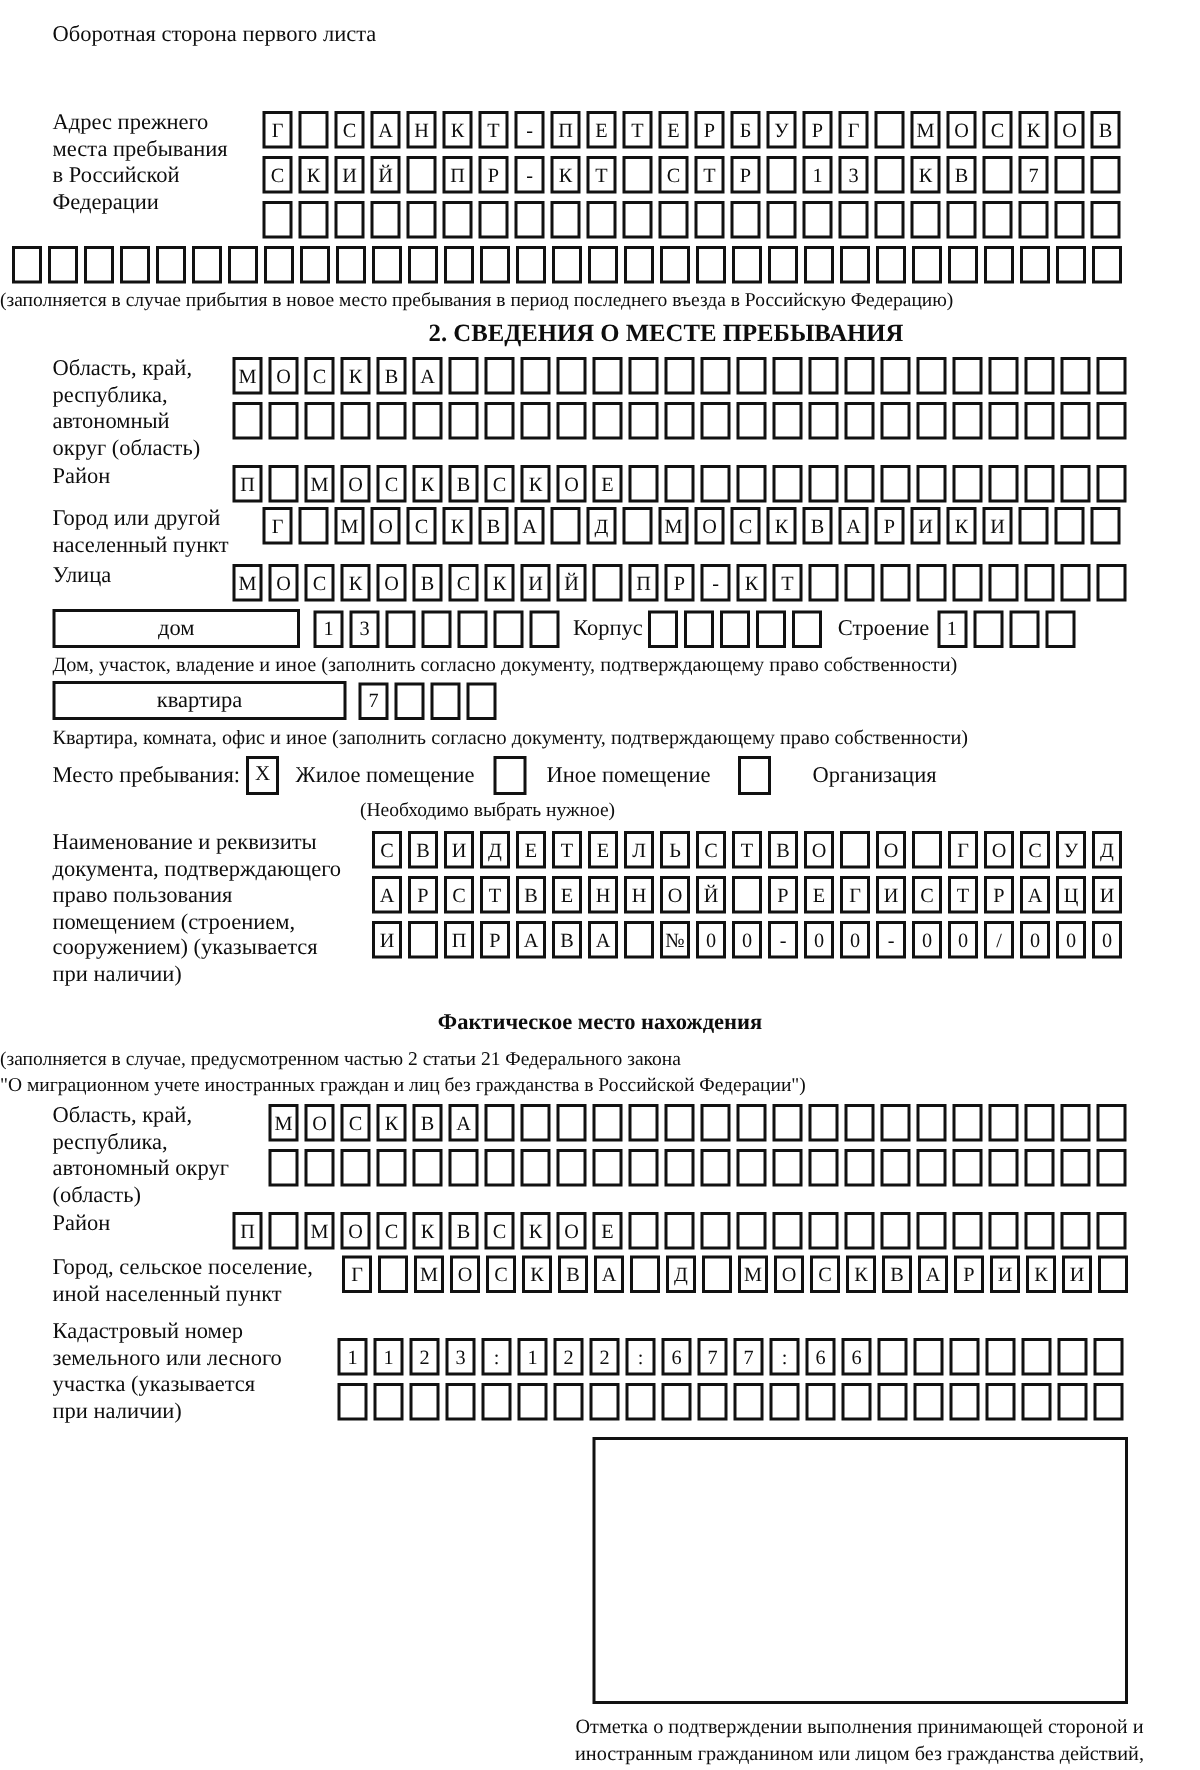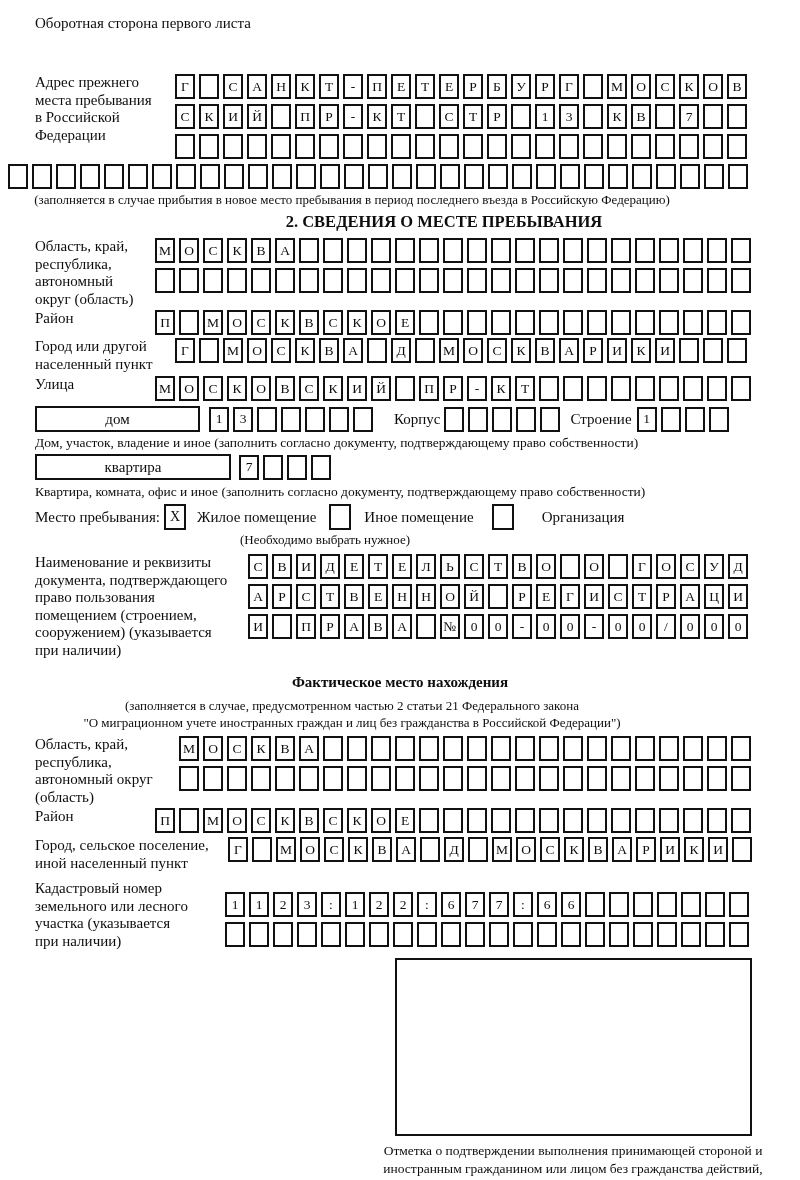--- a/index.html
+++ b/index.html
@@ -20,21 +20,21 @@
   .w190{width:190px;} .w193{width:193px;} .w213{width:213px;}
   .cellcol{ display:flex; flex-direction:column; gap:5px; }
   .cells{ display:flex; gap:4px; flex:0 0 auto; }
   .cell{
     width:20px;height:25px;flex:0 0 auto;
     border:2px solid #111; box-sizing:border-box;
     display:flex;align-items:center;justify-content:center;
     font-size:13.5px; background:#fff;
   }
   .fullrow{ margin-left:-27px; margin-top:5px; }
-  .centernote{ width:704px; margin-left:-35px; text-align:center; font-size:13px; line-height:17px; }
+  .centernote{ width:704px; margin-left:-35px; text-align:left; font-size:13px; line-height:17px; }
   .h2{ width:800px; margin-left:-35px; text-align:center; font-weight:bold; font-size:16.5px; line-height:20px;padding-left:44px; }
   .h3{ width:800px; margin-left:-35px; text-align:center; font-weight:bold; font-size:15px; line-height:19px; }
   .caption{ font-size:13.5px; line-height:16px; }
   .inline-row{ display:flex; align-items:center; }
   .fieldbox{
     border:2px solid #111; box-sizing:border-box; height:26px;
     display:flex; align-items:center; justify-content:center;
     font-size:15px; flex:0 0 auto; background:#fff;
   }
   .inline-lbl{ font-size:15px; flex:0 0 auto; }
@@ -339,21 +339,21 @@
     <div class="fieldbox" style="width:165px;">дом</div>
     <div class="cells" style="margin-left:9px;">
         <div class="cell">1</div>
         <div class="cell">3</div>
         <div class="cell"></div>
         <div class="cell"></div>
         <div class="cell"></div>
         <div class="cell"></div>
         <div class="cell"></div>
       </div>
-    <div class="inline-lbl" style="margin-left:21px;">Корпус</div>
+    <div class="inline-lbl" style="margin-left:9px;">Корпус</div>
     <div class="cells" style="margin-left:4px;">
         <div class="cell"></div>
         <div class="cell"></div>
         <div class="cell"></div>
         <div class="cell"></div>
         <div class="cell"></div>
       </div>
     <div class="inline-lbl" style="margin-left:10px;">Строение</div>
     <div class="cells" style="margin-left:5px;">
         <div class="cell">1</div>

